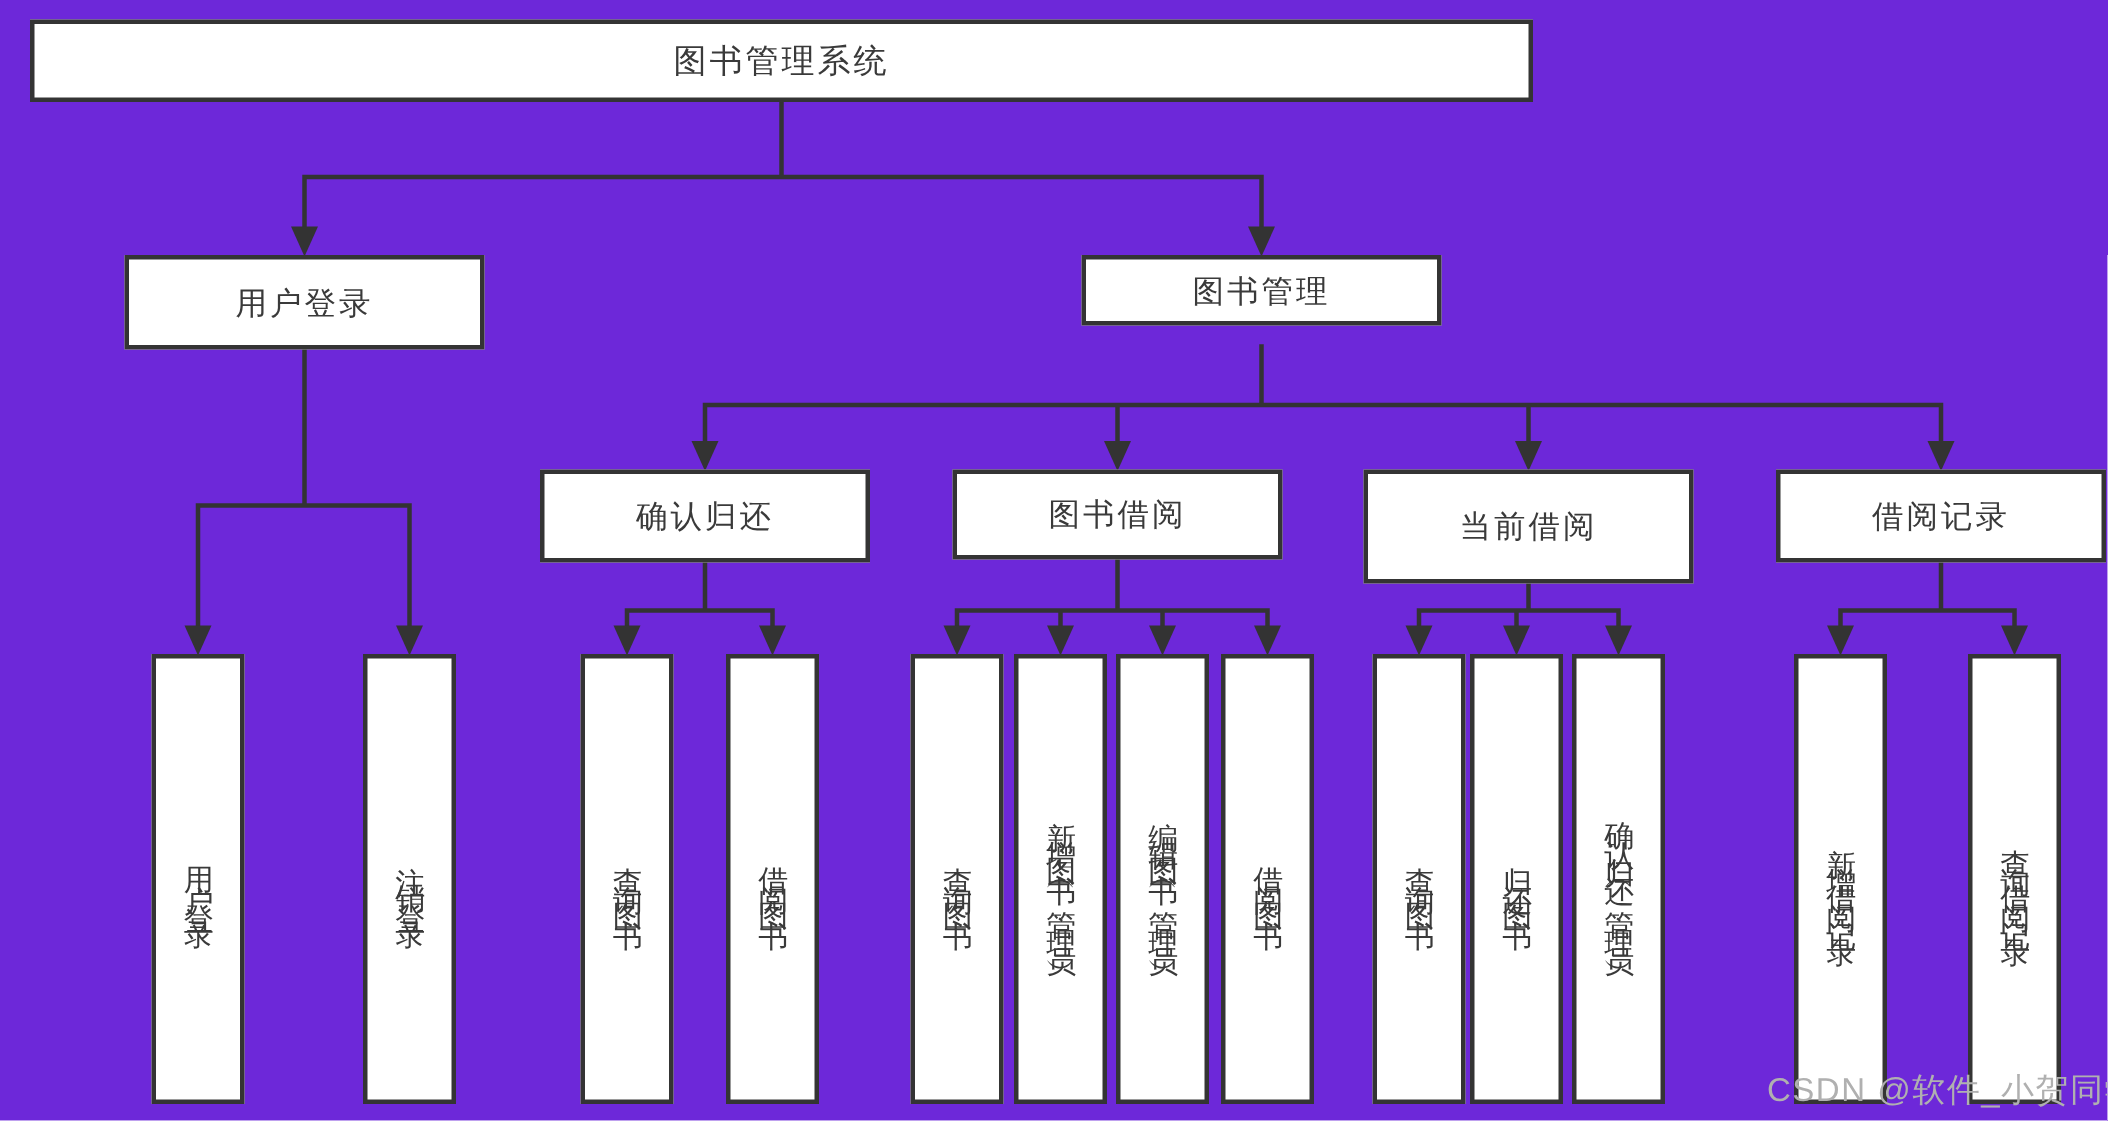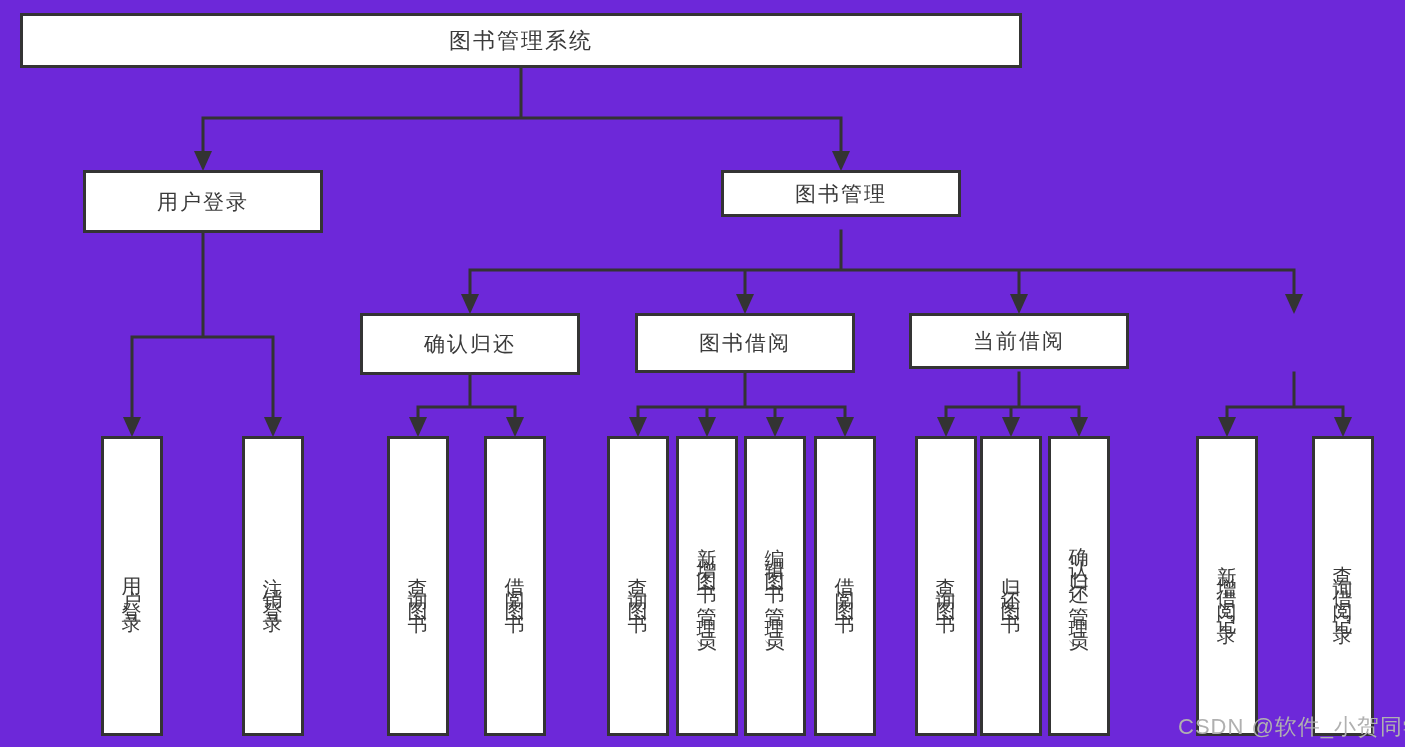--- a/index.html
+++ b/index.html
@@ -93,22 +93,25 @@
   <div class="hbox" style="left:721px;top:170px;width:240px;height:47px">
     <span class="label">图书管理</span>
   </div>
 
   <div class="hbox" style="left:360px;top:313px;width:220px;height:62px">
     <span class="label">确认归还</span>
   </div>
   <div class="hbox" style="left:635px;top:313px;width:220px;height:60px">
     <span class="label">图书借阅</span>
   </div>
-  <div class="hbox" style="left:909px;top:313px;width:220px;height:56px">
+  <div class="hbox" style="left:909px;top:313px;width:220px;height:76px">
     <span class="label">当前借阅</span>
+  </div>
+  <div class="hbox" style="left:1184px;top:313px;width:220px;height:62px">
+    <span class="label">借阅记录</span>
   </div>
 
   <div class="leaf" style="left:101px">
     <span class="vlabel">用户登录</span>
   </div>
   <div class="leaf" style="left:242px">
     <span class="vlabel">注销登录</span>
   </div>
 
   <div class="leaf" style="left:387px">

